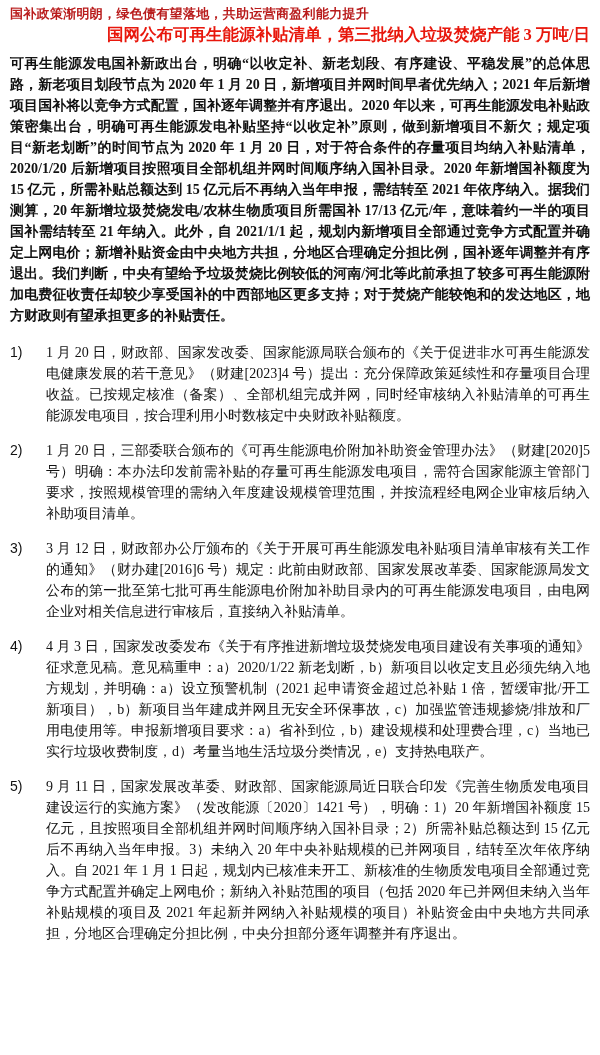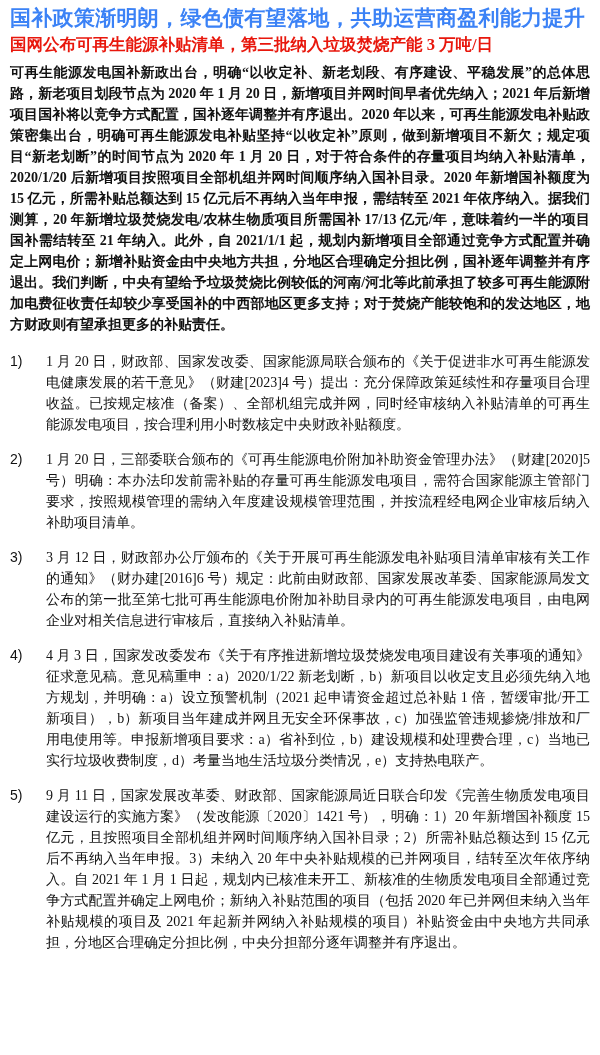--- a/index.html
+++ b/index.html
@@ -11,33 +11,34 @@
     width: 600px;
     height: 1055px;
     overflow: hidden;
     font-family: "Liberation Serif", "DejaVu Serif", serif;
     color: #111111;
   }
   .page {
     padding: 6px 10px 0 10px;
   }
   .doc-title {
-    color: #3b82f6;
+    color: #b91c1c;
     font-weight: bold;
-    font-size: 21px;
+    font-size: 13px;
     line-height: 1.22;
     letter-spacing: 0.3px;
     margin: 0;
   }
   .doc-subtitle {
     color: #e8170c;
     font-weight: bold;
     font-size: 16.5px;
     line-height: 1.2;
     margin: 3px 0 0 0;
+    text-align: right;
   }
   .summary {
     margin-top: 8px;
     font-size: 14px;
     line-height: 21px;
     text-align: justify;
     text-justify: inter-ideograph;
   }
   .run { font-weight: bold; }
   .run.bold { font-weight: bold; }

